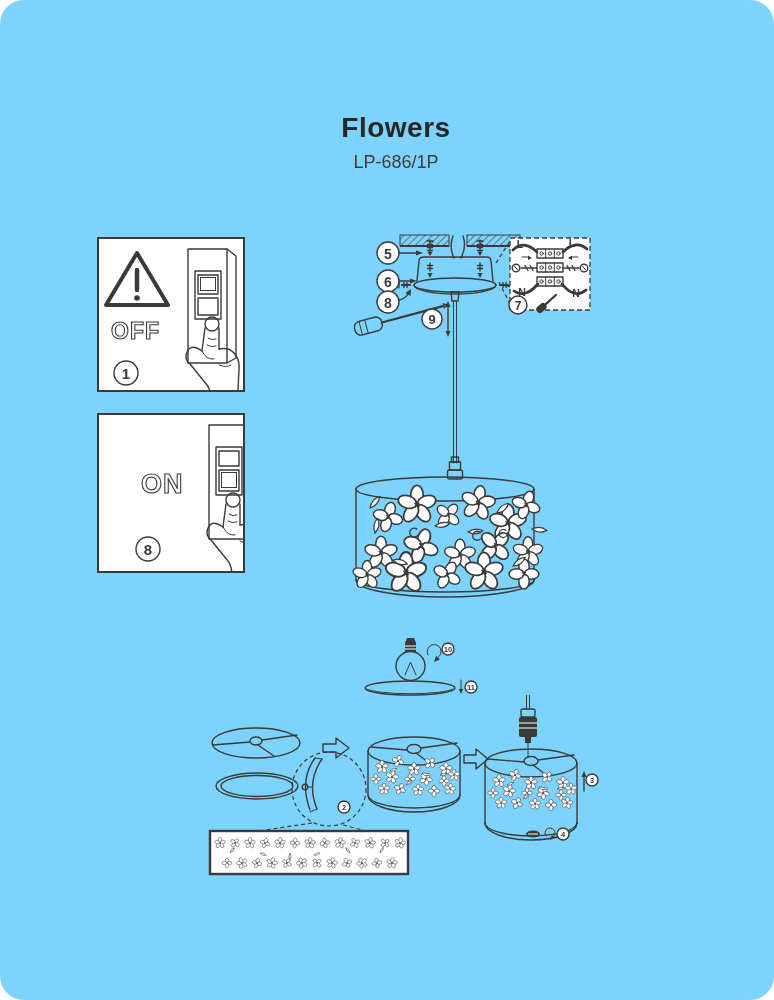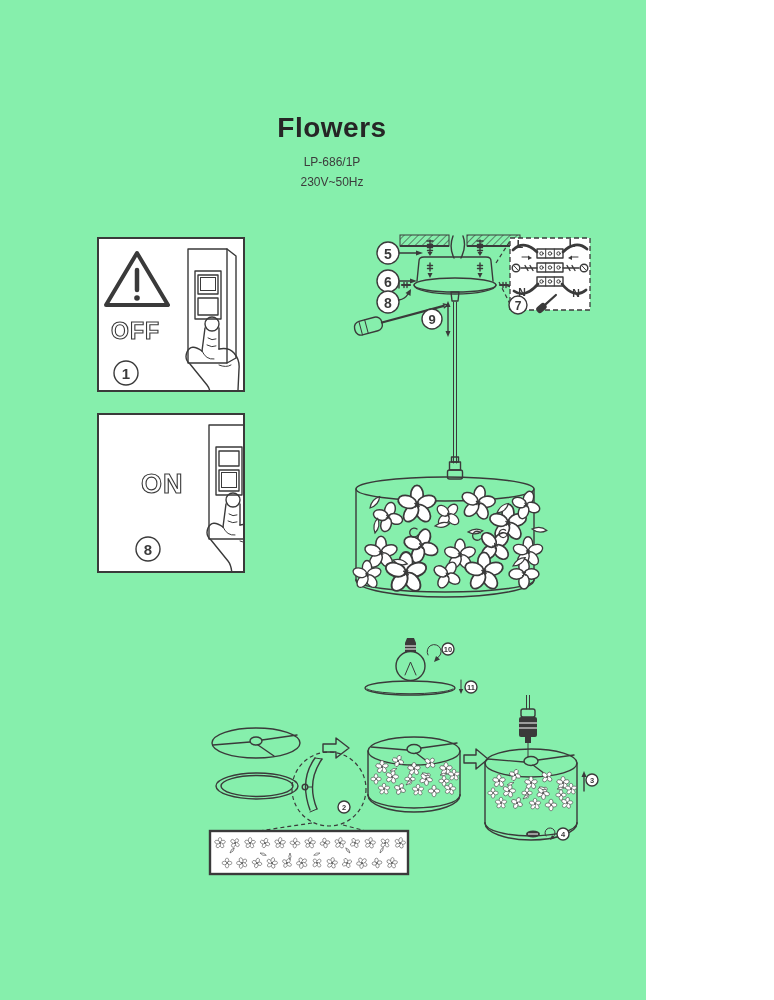--- a/index.html
+++ b/index.html
@@ -1,22 +1,22 @@
 <!DOCTYPE html>
 <html style="--ink: #3a3a3a;"><head>
 <meta charset="utf-8">
 <style>
   :root{ --ink:#3a3a3a; }
   html,body{margin:0;padding:0;background:#fff;}
-  .page{position:relative;width:646px;height:1000px;background:#86efac;overflow:hidden;
-        font-family:"Liberation Sans", sans-serif;color:var(--ink);}
+  .page{position:relative;width:774px;height:1000px;background:#7dd3fc;overflow:hidden;
+        font-family:"Liberation Sans", sans-serif;color:var(--ink);border-radius:24px;}
   .abs{position:absolute;}
   .title-block{top:112px;left:0;right:0;text-align:center;padding-left:18px;}
   .title-block h1{margin:0 0 8px 0;font-size:28px;font-weight:bold;color:#262626;letter-spacing:.5px;}
-  .title-block .sub{font-size:12px;line-height:20px;color:#3c3c3c;text-align:center;}
+  .title-block .sub{font-size:18px;line-height:20px;color:#3c3c3c;text-align:center;}
   .panel{border:2px solid var(--ink);box-sizing:border-box;background:#fff;overflow:hidden;}
   .off-panel{left:97px;top:237px;width:148px;height:155px;}
   .on-panel{left:97px;top:413px;width:148px;height:160px;padding-left:21px;}
   svg{display:block;}
   svg text{font-family:"Liberation Sans", sans-serif;fill:var(--ink);}
   .ln{fill:none;stroke:var(--ink);stroke-width:1.4;stroke-linecap:round;stroke-linejoin:round;}
   .ln2{fill:none;stroke:var(--ink);stroke-width:2.2;stroke-linecap:round;stroke-linejoin:round;}
   .thin{fill:none;stroke:var(--ink);stroke-width:1;stroke-linecap:round;}
   .wire{fill:none;stroke:var(--ink);stroke-width:2.8;stroke-linecap:round;}
   .fillink{fill:var(--ink);stroke:none;}
@@ -55,21 +55,20 @@
       <path id="curl" class="curlart" d="M4,-3 a4.5,4.5 0 1 0 1,6"></path>
       <pattern id="hatch" width="5" height="5" patternUnits="userSpaceOnUse" patternTransform="rotate(45)">
         <line x1="0" y1="0" x2="0" y2="5" stroke="#3a3a3a" stroke-width="1.2"></line>
       </pattern>
     </defs>
   </svg>
 
   <div class="abs title-block">
     <h1>Flowers</h1>
     <div class="sub">LP-686/1P</div>
-    <div class="sub">230V~50Hz</div>
   </div>
 
   <div class="abs panel off-panel">
     <svg width="144" height="151" viewBox="0 0 144 151">
       <g>
         <path d="M38,14 L69,66 L7,66 Z" fill="none" stroke="var(--ink)" stroke-width="4" stroke-linejoin="round"></path>
         <path d="M38,31 V51" stroke="var(--ink)" stroke-width="4.5" stroke-linecap="round" fill="none"></path>
         <circle cx="38" cy="59" r="2.8" class="fillink"></circle>
       </g>
       <text x="12" y="100" font-size="23" class="outline-label">OFF</text>

